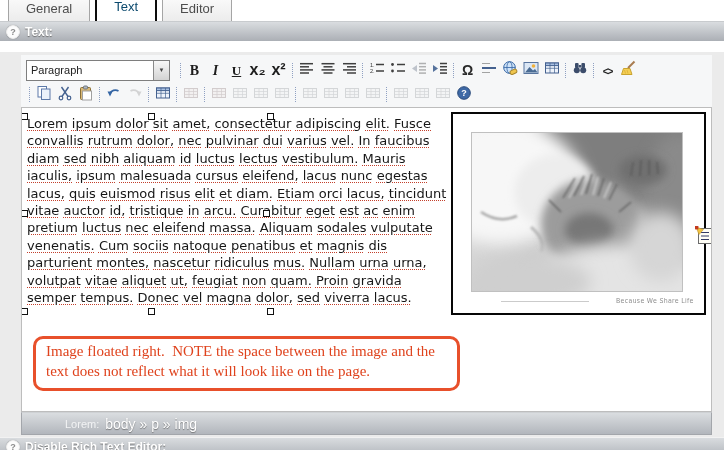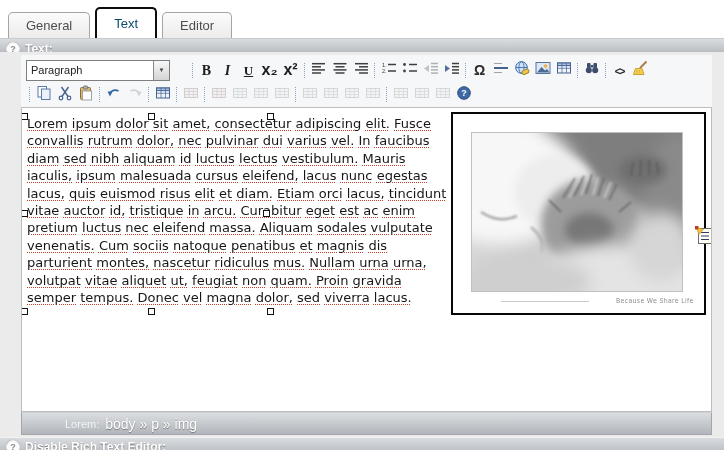--- a/index.html
+++ b/index.html
@@ -2,21 +2,21 @@
 <html><head>
 <meta charset="utf-8">
 <style>
   html,body{margin:0;padding:0;}
   body{
     width:724px;height:450px;position:relative;overflow:hidden;
     background:#fff;font-family:"Liberation Sans",sans-serif;
     -webkit-font-smoothing:antialiased;
   }
   
-  .tabstrip{height:38px;background:#fff;display:flex;align-items:flex-end;padding-left:8px;gap:5px;}
+  .tabstrip{height:21px;background:#fff;display:flex;align-items:flex-end;padding-left:8px;gap:5px;}
   .tab{height:25px;padding:0 17px;display:flex;align-items:center;
     background:linear-gradient(#fbfbfb,#ececec);border:1px solid #a5a5a5;border-bottom:none;
     border-radius:5px 5px 0 0;font-size:13px;color:#4d4d4d;cursor:default;}
   .tab.active{height:29px;background:#fff;border:2px solid #0d0d0d;border-bottom:none;color:#0c4a6e;}
   
   .sec-header{height:19px;background:linear-gradient(#dadde0,#abafb5);display:flex;align-items:center;gap:5px;padding-left:6px;border-top:1px solid #c8cbce;}
   .sec-label{font-size:12px;font-weight:bold;color:#fff;text-shadow:0 1px 1px rgba(95,95,95,.85);}
   .qicon{width:12px;height:12px;border-radius:50%;background:#fcfcfc;border:1px solid #ededed;
     color:#8a8a8a;font-size:9px;font-weight:bold;display:flex;align-items:center;justify-content:center;
     box-shadow:0 0 1px rgba(0,0,0,.35);flex:none;}
@@ -29,21 +29,21 @@
   .btn{width:21px;height:20px;display:flex;align-items:center;justify-content:center;color:#333;cursor:default;flex:none;}
   .btn.dis{opacity:.38;filter:grayscale(55%);}
   .sep{height:15px;border-left:1px dotted #8fa0c2;margin:0 3px;flex:none;}
   .tglyph{font-size:12px;color:#1d1d1d;}
   .g-b{font-family:"Liberation Serif",serif;font-weight:bold;font-size:14px;}
   .g-i{font-family:"Liberation Serif",serif;font-style:italic;font-size:14px;font-weight:bold;}
   .g-u{font-family:"Liberation Serif",serif;font-weight:bold;text-decoration:underline;font-size:13px;}
   .g-x{font-size:16px;font-weight:bold;}
   .g-ohm{font-size:14px;font-weight:bold;color:#2a2a2a;}
   .g-code{font-weight:bold;font-size:10px;letter-spacing:-1px;color:#222;}
-  .fmt-select{width:142px;height:19px;border:1px solid #7e7e7e;background:#fff;display:flex;align-items:center;margin-right:19px;flex:none;}
+  .fmt-select{width:142px;height:19px;border:1px solid #7e7e7e;background:#fff;display:flex;align-items:center;margin-right:7px;flex:none;}
   .fmt-value{flex:1;font-size:11px;color:#222;padding-left:4px;}
   .fmt-arrow{width:15px;height:100%;background:linear-gradient(#f8f8f8,#d3d3d3);border-left:1px solid #8a8a8a;
     font-size:6px;color:#444;display:flex;align-items:center;justify-content:center;}
   
   .content{position:relative;background:#fff;border:1px solid #bdbdbd;height:303px;overflow:hidden;}
   .para{position:absolute;left:5px;top:7px;width:421px;font-family:"DejaVu Sans",sans-serif;
     font-size:13px;line-height:17.4px;color:#161616;}
   .word{text-decoration-line:underline;text-decoration-style:dotted;text-decoration-color:#c3402c;text-decoration-thickness:1px;text-underline-offset:2px;}
   .img-frame{position:absolute;left:429px;top:4px;width:251px;height:199px;border:2px solid #060606;background:#fff;}
   .photo{position:absolute;left:18px;top:18px;}
@@ -456,20 +456,21 @@
 
       <span class="h h-tl"></span>
       <span class="h h-tc"></span>
       <span class="h h-tr"></span>
       <span class="h h-ml"></span>
       <span class="h h-mr"></span>
       <span class="h h-bl"></span>
       <span class="h h-bc"></span>
       <span class="h h-br"></span>
 
+      <div class="annotation">Image floated right.  NOTE the space between the image and the text does not reflect what it will look like on the page.</div>
 
       <div class="gadget">
         <svg width="17" height="18" viewBox="0 0 17 18">
           <rect x="3.5" y="2.5" width="13" height="15" fill="#fffef6" stroke="#6b6b6b"></rect>
           <line x1="6" y1="6.5" x2="14" y2="6.5" stroke="#333a66"></line>
           <line x1="6" y1="10" x2="14" y2="10" stroke="#333a66"></line>
           <line x1="6" y1="13.5" x2="14" y2="13.5" stroke="#333a66"></line>
           <polygon points="1,1 8.5,3.5 4,8.5" fill="#f2c23e" stroke="#b8902a" stroke-width="0.6"></polygon>
           <rect x="0" y="0" width="3.4" height="3.4" fill="#c43a1e"></rect>
         </svg>

